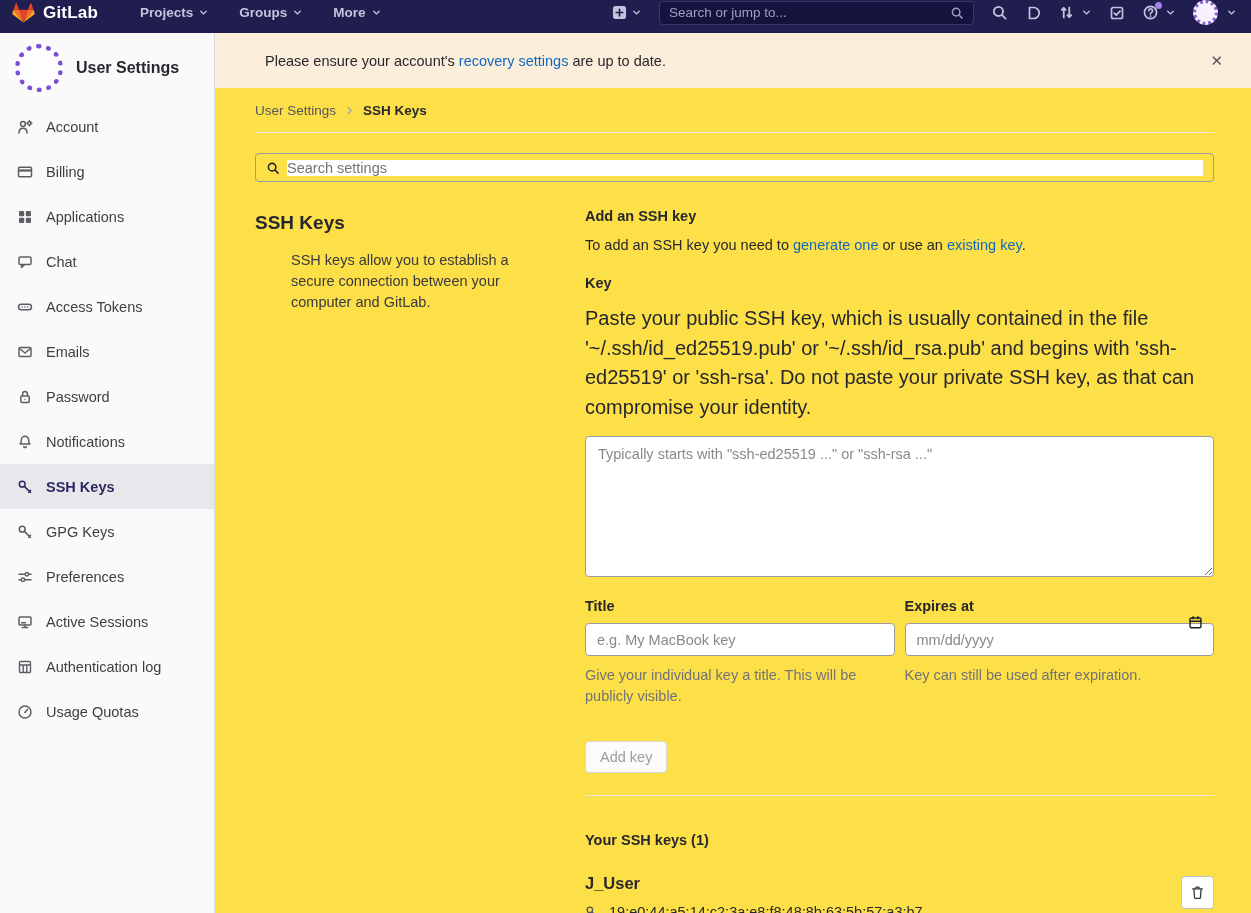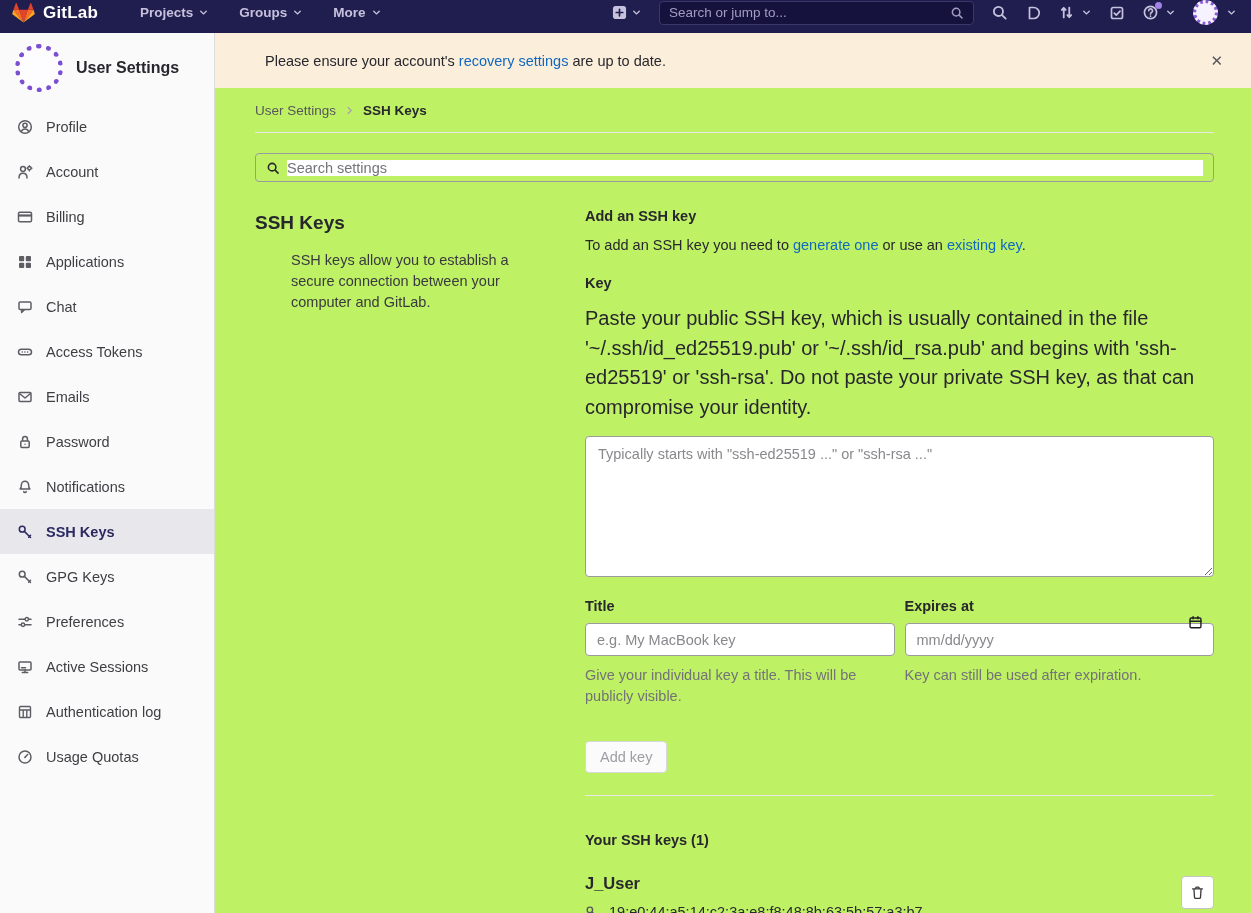--- a/index.html
+++ b/index.html
@@ -18,21 +18,21 @@
     display:flex; align-items:center; padding:0 9px; }
   .nav-search input { flex:1; background:transparent; border:none; outline:none; color:#cfcae4; font-size:13.5px; }
   .nav-search input::placeholder { color:#a29cc4; }
   .nav-ico { color:#c6c1dd; display:flex; align-items:center; cursor:pointer; position:relative; }
   .help-dot { position:absolute; top:-2px; right:-3px; width:7px; height:7px; border-radius:50%; background:#a183e8; }
   .avatar-sm { width:25px; height:25px; border-radius:50%; background:#f6f2ff; border:3px dotted #8b5fd6; cursor:pointer; }
 
   
   .layout { display:flex; height:880px; }
   .sidebar { width:215px; background:#fafafb; border-right:1px solid #dcdcde; flex-shrink:0; }
-  .content { flex:1; background:#bef264; overflow:hidden; }
+  .content { flex:1; background:#fde047; overflow:hidden; }
 
   
   .side-head { display:flex; align-items:center; gap:13px; padding:11px 15px 4px 15px; }
   .avatar-lg { width:48px; height:48px; border-radius:50%; background:#fdfcff; border:5px dotted #7a4fd1; flex-shrink:0; }
   .side-title { font-size:16px; font-weight:700; color:#28272d; }
   .side-nav { margin-top:8px; }
   .side-item { height:45px; display:flex; align-items:center; gap:13px; padding-left:17px;
     font-size:14.5px; color:#3f3e43; cursor:pointer; }
   .side-item .ico { width:16px; height:16px; color:#5e5d64; display:flex; }
   .side-item.active { background:#e8e7ec; color:#2b2a60; font-weight:700; }
@@ -213,30 +213,20 @@
 </header>
 
 <div class="layout">
 
   <aside class="sidebar">
     <div class="side-head">
       <span class="avatar-lg"></span>
       <span class="side-title">User Settings</span>
     </div>
     <nav class="side-nav" id="side-nav">
-        <div class="side-item">
-          <span class="ico">
-            <svg width="16" height="16" viewBox="0 0 16 16" fill="none" stroke="currentColor" stroke-width="1.5">
-              <circle cx="8" cy="8" r="6.3"></circle>
-              <circle cx="8" cy="6.3" r="2.1"></circle>
-              <path d="M4.4 12.5a3.8 3.8 0 0 1 7.2 0" stroke-linecap="round"></path>
-            </svg>
-          </span>
-          <span>Profile</span>
-        </div>
         <div class="side-item">
           <span class="ico">
             <svg width="16" height="16" viewBox="0 0 16 16" fill="none" stroke="currentColor" stroke-width="1.5">
               <circle cx="6" cy="5" r="2.4"></circle>
               <path d="M2 14c0-3 1.8-4.7 4-4.7s4 1.7 4 4.7" stroke-linecap="round"></path>
               <circle cx="12.4" cy="4.2" r="1.7"></circle>
               <path d="M12.4 1.6v1M12.4 6v1M9.9 4.2h1M14 4.2h1" stroke-linecap="round" stroke-width="1.2"></path>
             </svg>
           </span>
           <span>Account</span>

